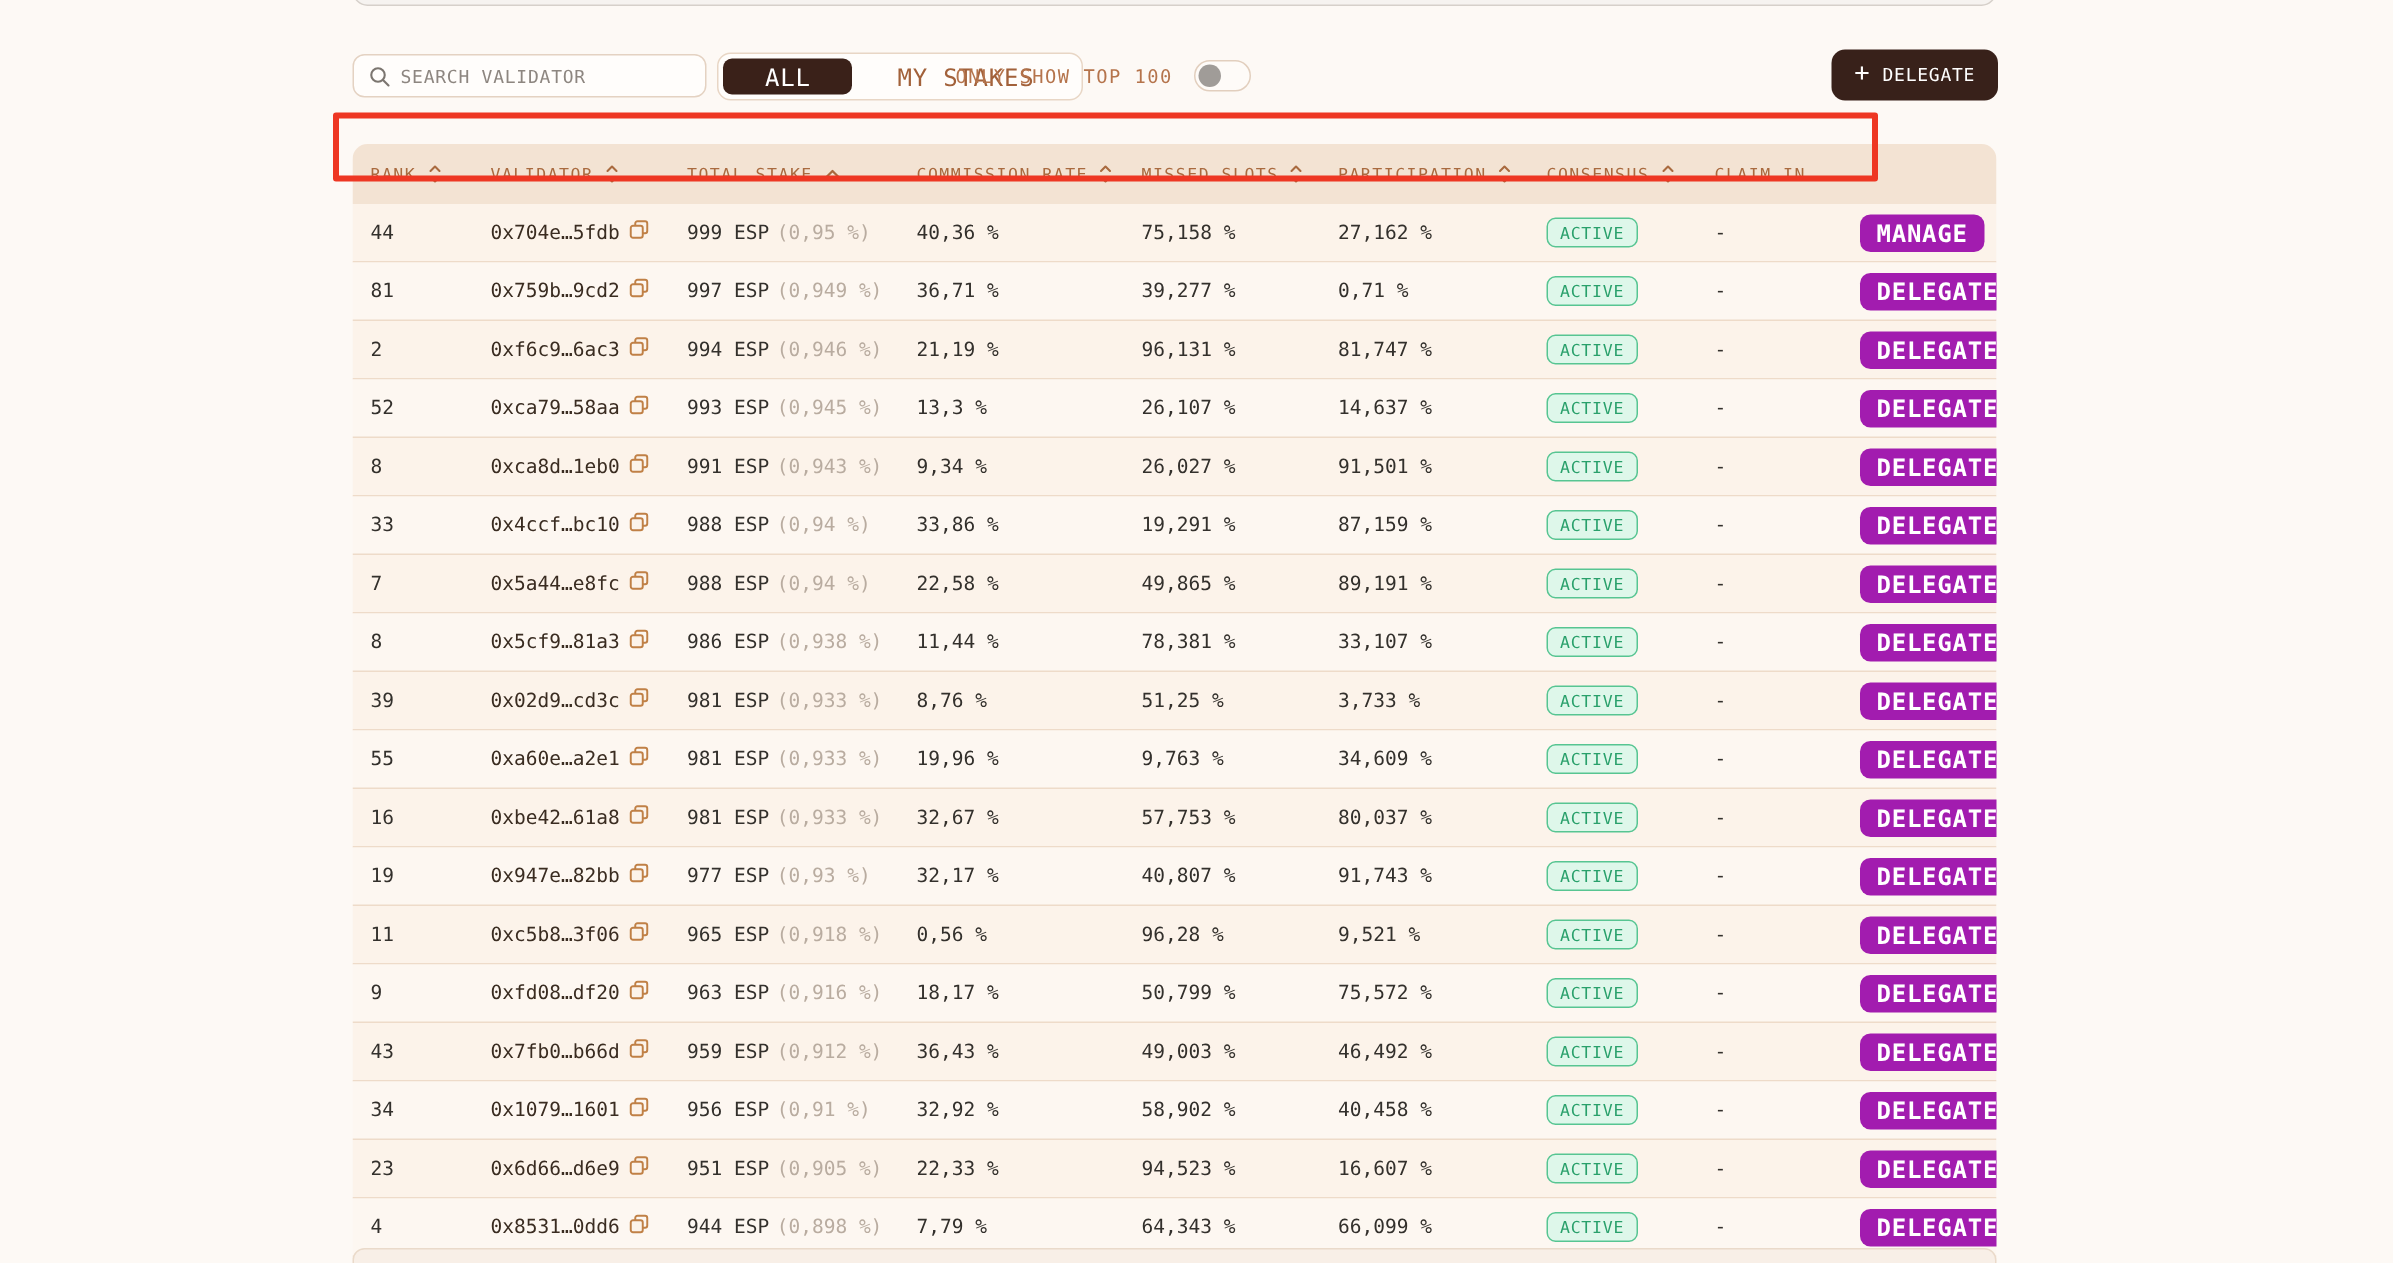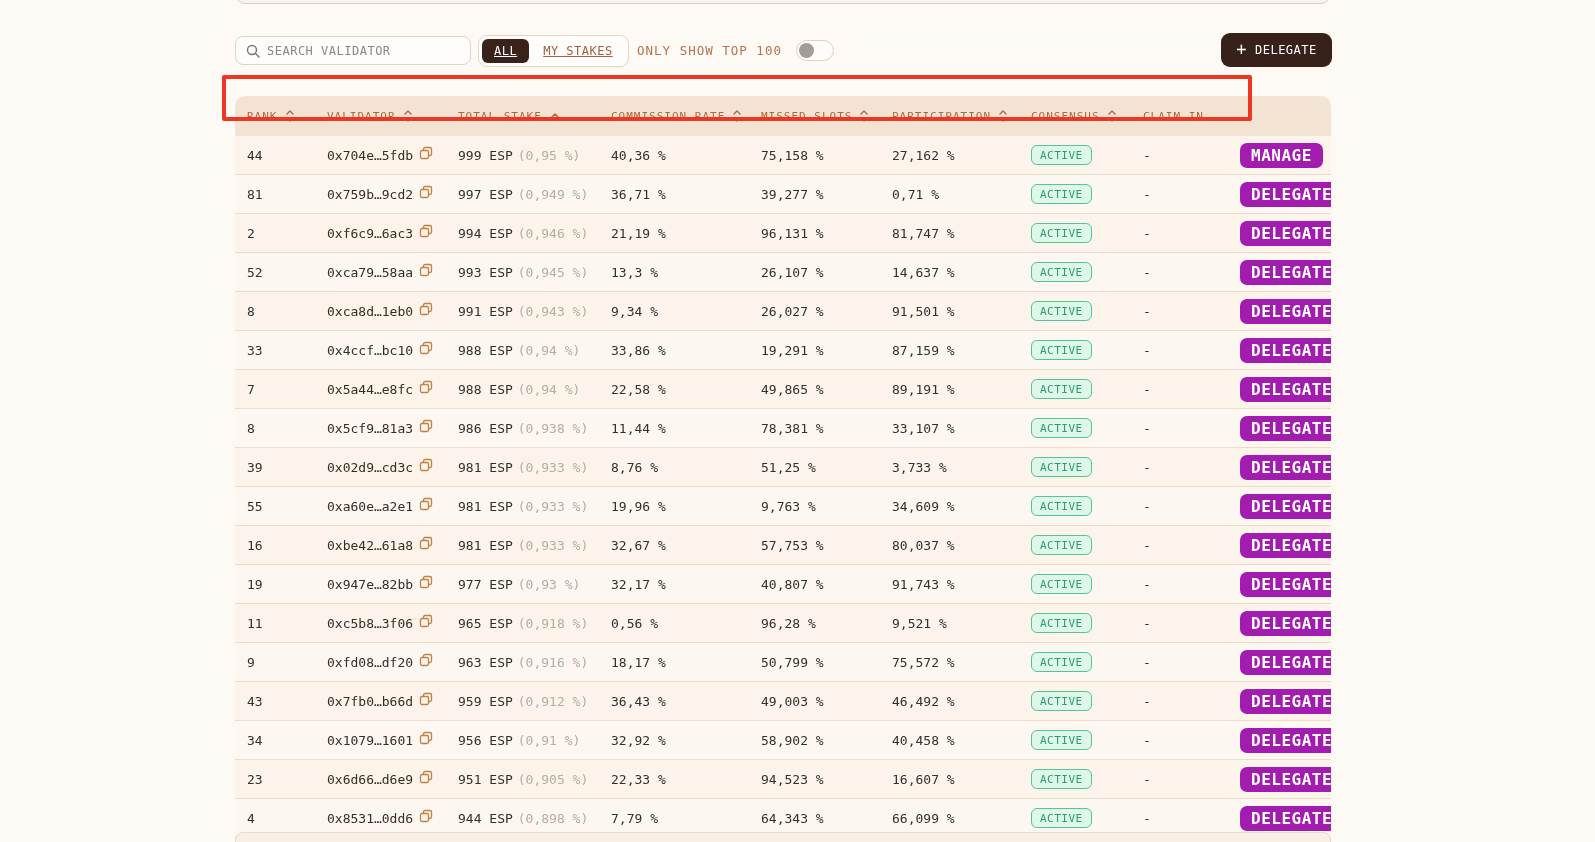--- a/index.html
+++ b/index.html
@@ -32,23 +32,23 @@
   }
   .search-box input::placeholder { color: #8d8680; }
 
   .tab-group {
     position: absolute; left: 478px; top: 35px; height: 32px;
     background: #fffdfb; border: 1px solid #e8d6c5; border-radius: 9px;
     display: flex; align-items: center; padding: 3px; gap: 2px;
   }
   .tab {
     height: 24px; border: none; border-radius: 6px; cursor: pointer;
-    font-family: inherit; font-size: 12px; letter-spacing: 0.5px;
-    padding: 0 12px; background: transparent; color: #a2613a;
-    display: flex; align-items: center; text-decoration: underline;
+    font-family: inherit; font-size: 16px; letter-spacing: 0.5px;
+    padding: 0 28px; background: transparent; color: #a2613a;
+    display: flex; align-items: center;
   }
   .tab.active { background: #3a2119; color: #ffffff; }
 
   .toggle-wrap { position: absolute; left: 637px; top: 36px; height: 28px; display: flex; align-items: center; gap: 14px; }
   .toggle-label { font-size: 12.5px; letter-spacing: 1px; color: #b5744c; }
   .toggle {
     width: 38px; height: 21px; border-radius: 11px; background: #fefbf8;
     border: 1px solid #e2cfbe; position: relative; cursor: pointer;
   }
   .toggle .knob {

